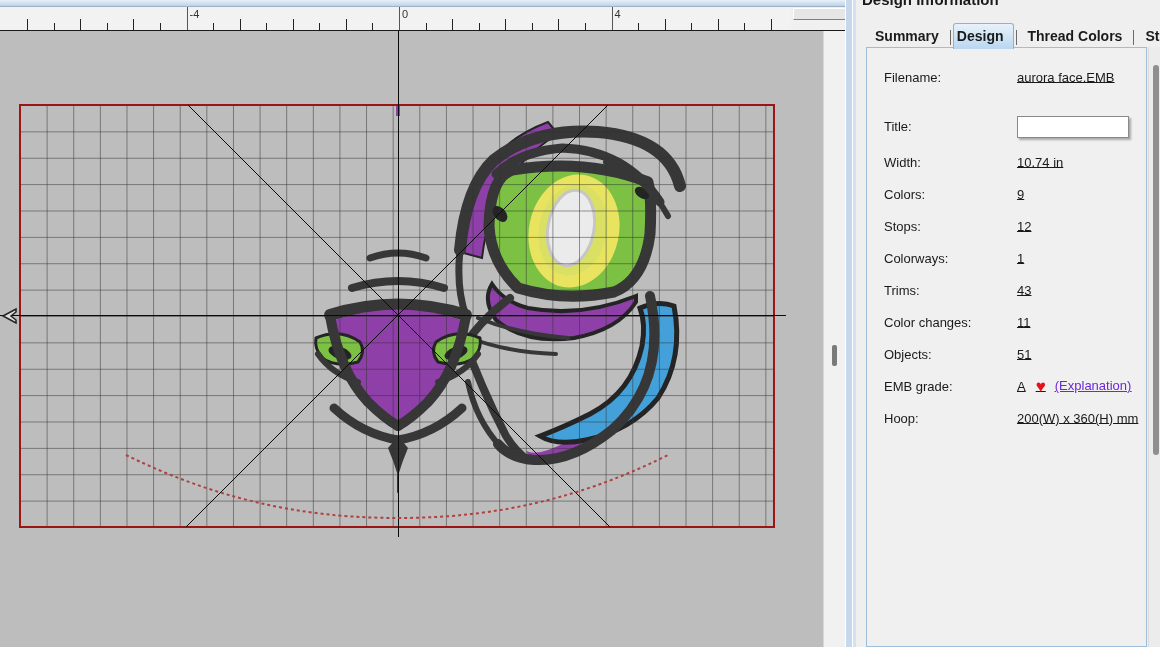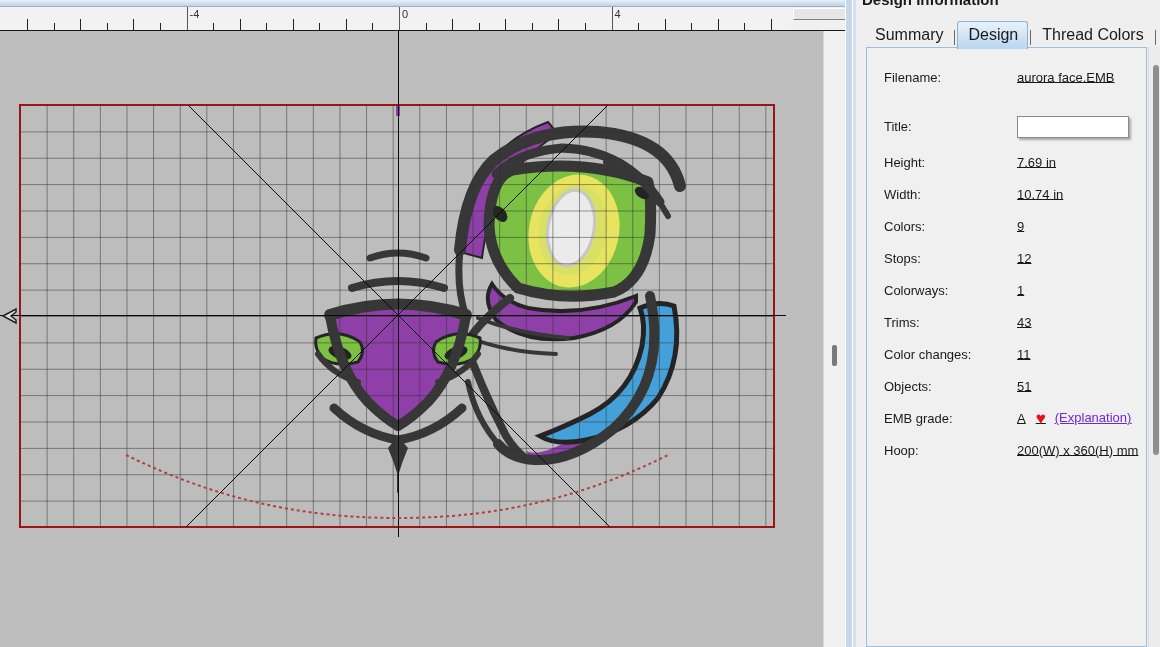--- a/index.html
+++ b/index.html
@@ -22,23 +22,23 @@
   #canvas svg{display:block;}
   
   #canvas-vscroll{position:absolute;left:823px;top:31px;width:22px;height:616px;background:#f1f1f1;border-left:1px solid #d7d7d7;}
   #canvas-vscroll .thumb{position:absolute;left:8px;top:314px;width:5px;height:21px;background:#7a7a7a;border-radius:2px;}
   #splitter{position:absolute;left:845px;top:0;width:11px;height:647px;
     background:linear-gradient(90deg,#ffffff 0 1px,#c6d9ec 1px 7px,#ffffff 7px 8px,#d4e2f0 8px 11px);}
   
   #panel{position:absolute;left:856px;top:0;width:304px;height:647px;background:#efefef;}
   #panel-title{position:absolute;left:6px;top:-9px;font-size:15px;font-weight:bold;color:#1a1a1a;white-space:nowrap;}
   #tabs{position:absolute;left:10px;top:26px;height:22px;display:flex;align-items:flex-end;z-index:3;}
-  .tab{font-size:16px;color:#1a1a1a;padding:3px 9px 4px 9px;white-space:nowrap;cursor:default;}
+  .tab{font-size:14px;color:#1a1a1a;padding:3px 9px 4px 9px;white-space:nowrap;cursor:default;font-weight:bold;}
   .tab.active{background:linear-gradient(#e7f2fb,#b9d7f0);border:1px solid #8fb2d0;border-bottom:none;
-    border-radius:3px 3px 0 0;padding:4px 9px 5px 10px;margin-bottom:-1px;}
+    border-radius:3px 3px 0 0;padding:4px 9px 5px 3px;margin-bottom:-1px;}
   .tab-sep{width:1px;height:15px;background:#6a6a6a;margin:0 2px 3px 2px;}
   #content-box{position:absolute;left:10px;top:47px;width:281px;height:600px;background:#f0f0f0;
     border:1px solid #9fbcd8;box-sizing:border-box;overflow:hidden;}
   .info-row{height:32px;line-height:32px;padding-left:17px;font-size:13px;color:#1a1a1a;white-space:nowrap;text-decoration:underline;}
   .info-row:first-child{margin-top:14px;height:38px;line-height:30px;}
   .info-row.title-row{height:40px;line-height:40px;margin-top:6px;}
   .info-label{display:inline-block;width:133px;vertical-align:middle;}
   .info-value{vertical-align:middle;}
   .title-input{width:104px;height:20px;border:1px solid #8a8a8a;background:#fff;vertical-align:middle;
     box-shadow:1.5px 1.5px 2px rgba(0,0,0,0.3);font-size:13px;padding:0 3px;}
@@ -178,21 +178,20 @@
       <div class="tab-sep"></div>
       <div class="tab active">Design</div>
       <div class="tab-sep"></div>
       <div class="tab">Thread Colors</div>
       <div class="tab-sep"></div>
       <div class="tab">Stitching</div>
     </div>
   <div id="content-box">
       <div class="info-row"><span class="info-label">Filename:</span><span class="info-value">aurora face.EMB</span></div>
       <div class="info-row title-row"><span class="info-label">Title:</span><input class="title-input" type="text" value="" style=""></div>
-      <div class="info-row"><span class="info-label">Height:</span><span class="info-value">7.69 in</span></div>
       <div class="info-row"><span class="info-label">Width:</span><span class="info-value">10.74 in</span></div>
       <div class="info-row"><span class="info-label">Colors:</span><span class="info-value">9</span></div>
       <div class="info-row"><span class="info-label">Stops:</span><span class="info-value">12</span></div>
       <div class="info-row"><span class="info-label">Colorways:</span><span class="info-value">1</span></div>
       <div class="info-row"><span class="info-label">Trims:</span><span class="info-value">43</span></div>
       <div class="info-row"><span class="info-label">Color changes:</span><span class="info-value">11</span></div>
       <div class="info-row"><span class="info-label">Objects:</span><span class="info-value">51</span></div>
       <div class="info-row"><span class="info-label">EMB grade:</span><span class="info-value">A</span><span class="heart">♥</span><a class="explain-link" href="#">(Explanation)</a></div>
       <div class="info-row"><span class="info-label">Hoop:</span><span class="info-value">200(W) x 360(H) mm</span></div>
     </div>

